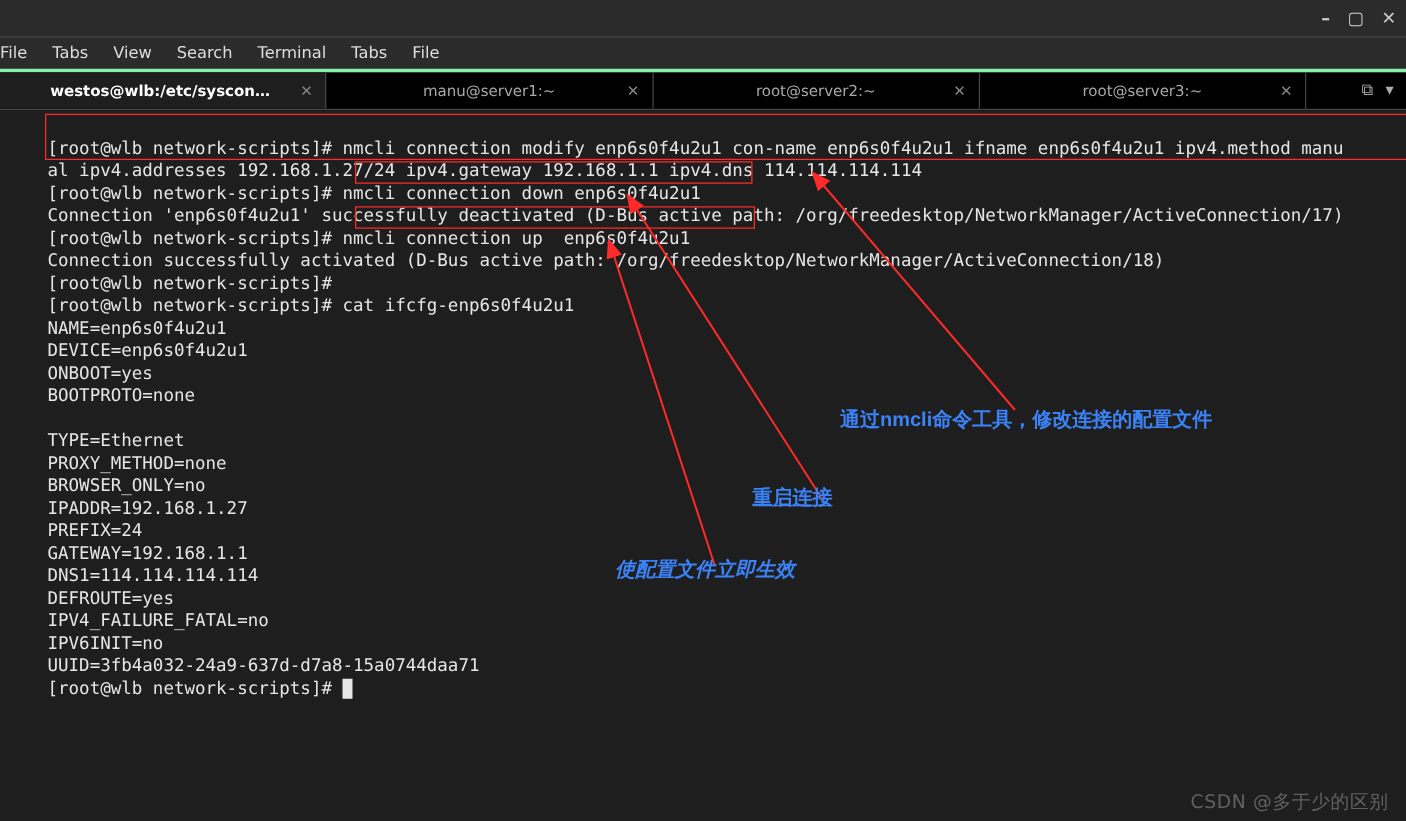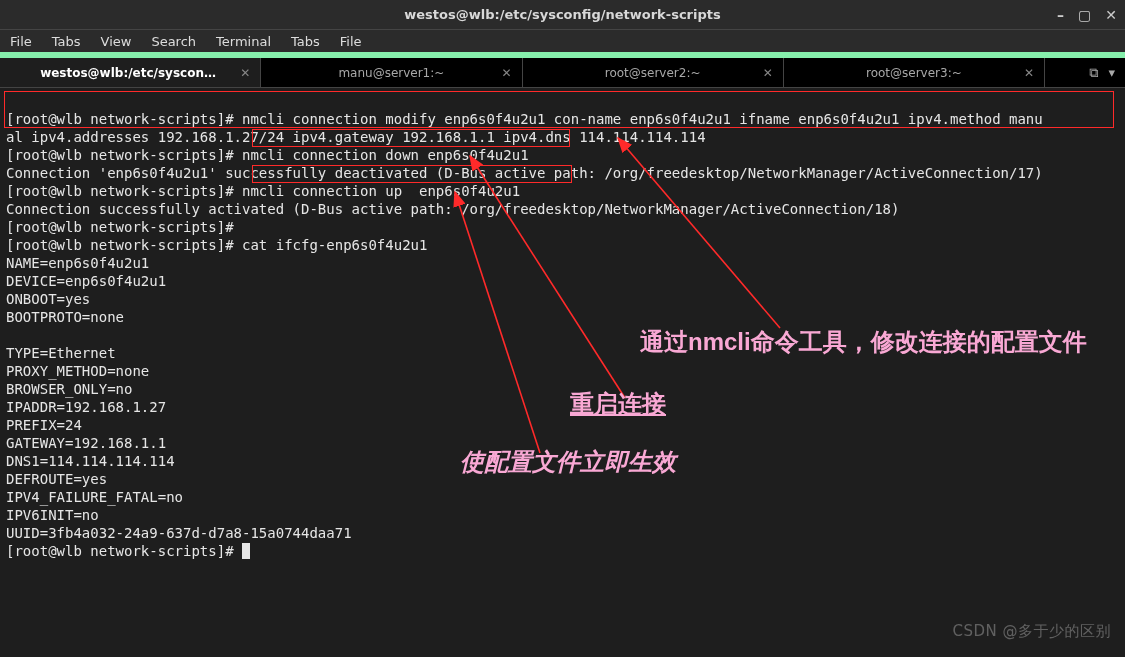--- a/index.html
+++ b/index.html
@@ -33,25 +33,24 @@
     gap: 14px;
     font-size: 14px;
     color: #ccc;
   }
   .winbtn { cursor: pointer; }
   .menubar {
     height: 28px;
     background: #2b2b2b;
     display: flex;
     align-items: center;
-    padding-left: 10px;
     gap: 20px;
     font-size: 13px;
     color: #ddd;
-    border-bottom: 6px solid #86efac;
+    border-bottom: 3px solid #86efac;
   }
   .menuitem { cursor: pointer; }
   .tabbar {
     height: 30px;
     background: #000000;
     display: flex;
     align-items: stretch;
     border-bottom: 1px solid #444;
   }
   .tab {
@@ -87,20 +86,21 @@
     width: 80px;
     display: flex;
     align-items: center;
     justify-content: flex-end;
     gap: 10px;
     padding-right: 10px;
     color: #aaa;
   }
   .terminal-wrap {
     position: relative;
+    margin-left: 32px;
   }
   .terminal {
     font-family: "DejaVu Sans Mono","Liberation Mono",monospace;
     font-size: 14px;
     line-height: 18px;
     white-space: pre;
     padding: 4px 6px;
     color: #e6e6e6;
     position: relative;
     z-index: 1;
@@ -118,43 +118,42 @@
     left: 0; top: 0;
     z-index: 2;
     pointer-events: none;
   }
   .redbox {
     position: absolute;
     border: 1.5px solid #ff2a2a;
   }
   .annotation {
     position: absolute;
-    color: #f9a8d4;
-    font-size: 24px;
+    color: #3b82f6;
+    font-size: 16px;
     font-weight: 600;
     white-space: nowrap;
     font-family: "Microsoft YaHei","PingFang SC",sans-serif;
   }
   .watermark {
     position: absolute;
     right: 14px;
-    bottom: 16px;
+    bottom: 6px;
     color: rgba(220,220,220,0.35);
     font-size: 15px;
     letter-spacing: 0.5px;
     z-index: 5;
     pointer-events: none;
   }
   svg line, svg path { pointer-events: none; }
 </style>
 </head>
 <body>
 
 <div class="titlebar">
-  <span>westos@wlb:/etc/sysconfig/network-scripts</span>
   <div class="winbtns">
     <span class="winbtn">–</span>
     <span class="winbtn">▢</span>
     <span class="winbtn">✕</span>
   </div>
 </div>
 
 <div class="menubar">
   <span class="menuitem">File</span>
   <span class="menuitem">Tabs</span>

